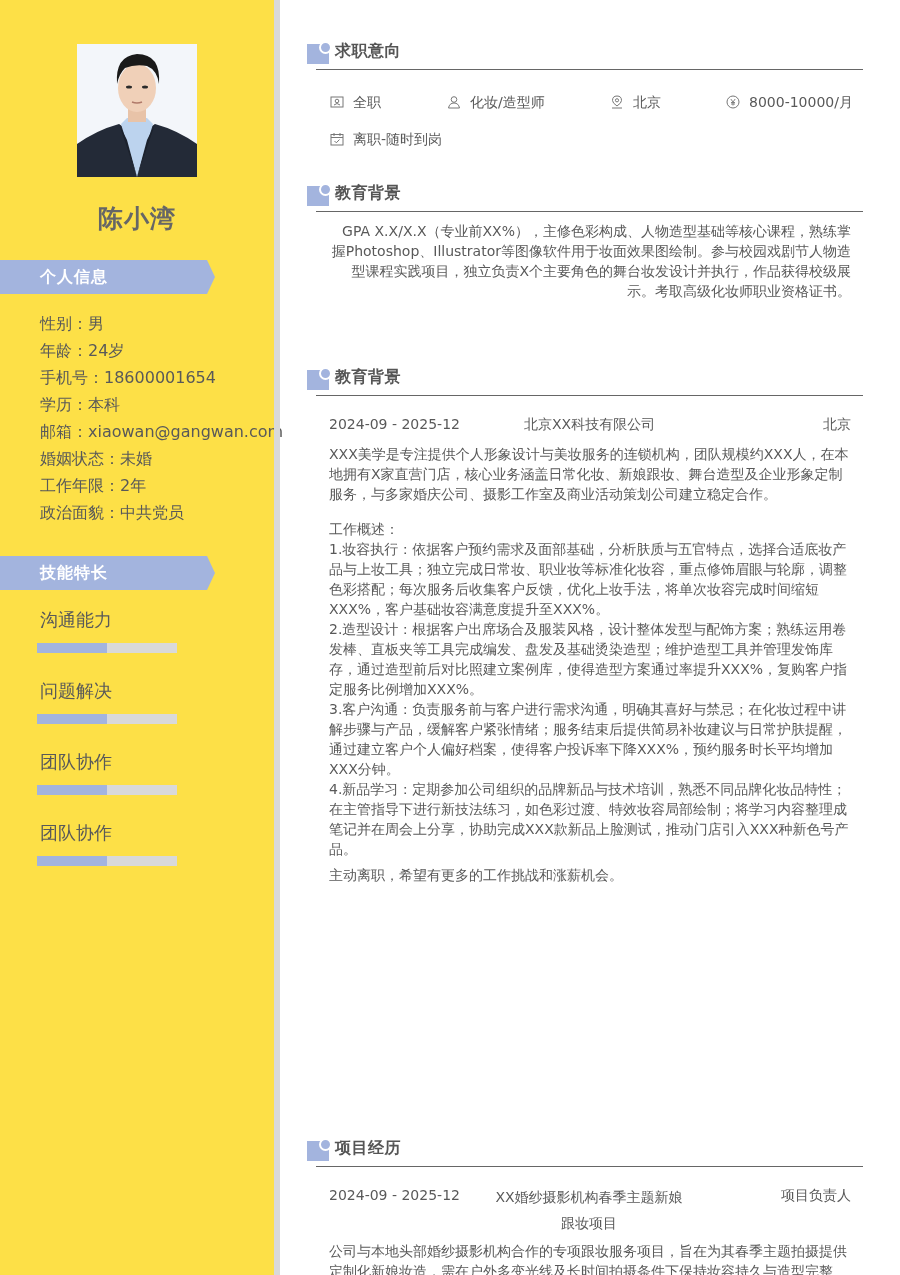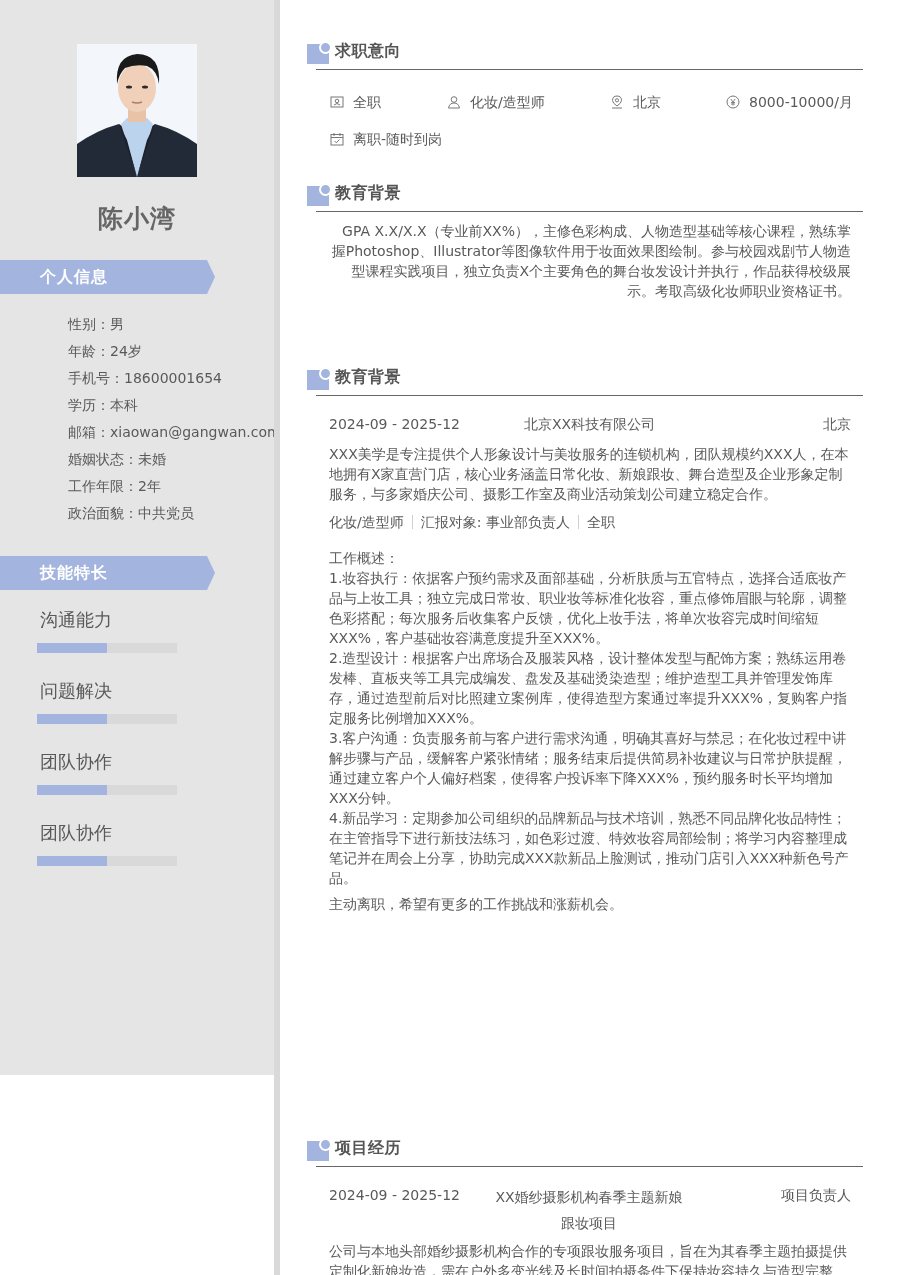--- a/index.html
+++ b/index.html
@@ -1,33 +1,33 @@
 <!DOCTYPE html>
 <html><head>
 <meta charset="utf-8">
 <style>
   * { box-sizing: border-box; margin: 0; padding: 0; }
   html, body { width: 900px; height: 1275px; overflow: hidden; background: #ffffff; }
   body { font-family: "DejaVu Sans", "Liberation Sans", sans-serif; color: #595959; position: relative; }
 
   
-  .sidebar { position: absolute; left: 0; top: 0; width: 274px; height: 1075px; background: #e5e5e5; }
+  .sidebar { position: absolute; left: 0; top: 0; width: 274px; height: 1275px; background: #fde047; }
   .sidebar-divider { position: absolute; left: 274px; top: 0; width: 6px; height: 1275px; background: #d9d9d9; }
 
   .photo { position: absolute; left: 77px; top: 44px; width: 120px; height: 133px; overflow: hidden; background: #f3f6fa; }
   .photo svg { display: block; }
 
   .name { position: absolute; left: 0; width: 274px; top: 202px; text-align: center; font-size: 25px; font-weight: bold; color: #666666; letter-spacing: 1px; }
 
   .side-banner { position: absolute; left: 0; width: 215px; height: 34px; background: #a3b4de;
                  clip-path: polygon(0 0, 207px 0, 215px 50%, 207px 100%, 0 100%); }
   .side-banner span { position: absolute; left: 40px; right: 8px; top: 0; height: 34px; line-height: 34px; text-align: left; color: #ffffff; font-size: 16px; font-weight: bold; letter-spacing: 1px; }
 
   .info-list { position: absolute; left: 40px; top: 312px; }
-  .info-item { height: 27px; line-height: 24px; font-size: 14px; color: #595959; white-space: nowrap; margin-left: 28px; }
+  .info-item { height: 27px; line-height: 24px; font-size: 16px; color: #595959; white-space: nowrap; }
 
   .skills { position: absolute; left: 40px; top: 608px; }
   .skill { height: 71px; position: relative; }
   .skill-label { font-size: 18px; color: #595959; line-height: 24px; }
   .skill-bar { position: absolute; left: -3px; top: 35px; width: 140px; height: 10px; background: #d9d9d9; }
   .skill-fill { height: 10px; background: #a3b4de; }
 
   
   .main { position: absolute; left: 306px; top: 0; width: 560px; }
   .section { position: absolute; left: 0; width: 557px; }
@@ -185,23 +185,20 @@
       <div class="sec-icon"></div>
       <div class="sec-title">教育背景</div>
       <div class="sec-line"></div>
     </div>
     <div class="row" style="margin-top:17px;">
       <span class="pos-abs" style="left:23px;">2024-09 - 2025-12</span>
       <span class="pos-abs" style="left:218px;">北京XX科技有限公司</span>
       <span class="pos-abs" style="right:12px;">北京</span>
     </div>
     <div class="body-text" style="margin:9px 12px 0 23px;">XXX美学是专注提供个人形象设计与美妆服务的连锁机构，团队规模约XXX人，在本地拥有X家直营门店，核心业务涵盖日常化妆、新娘跟妆、舞台造型及企业形象定制服务，与多家婚庆公司、摄影工作室及商业活动策划公司建立稳定合作。</div>
-    <div class="row" style="margin:7px 12px 0 23px;">
-      <span>化妆/造型师</span><span class="sep"></span><span>汇报对象: 事业部负责人</span><span class="sep"></span><span>全职</span>
-    </div>
     <div class="body-text" style="margin:15px 12px 0 23px;">
       <div>工作概述：</div>
       <div>1.妆容执行：依据客户预约需求及面部基础，分析肤质与五官特点，选择合适底妆产品与上妆工具；独立完成日常妆、职业妆等标准化妆容，重点修饰眉眼与轮廓，调整色彩搭配；每次服务后收集客户反馈，优化上妆手法，将单次妆容完成时间缩短XXX%，客户基础妆容满意度提升至XXX%。</div>
       <div>2.造型设计：根据客户出席场合及服装风格，设计整体发型与配饰方案；熟练运用卷发棒、直板夹等工具完成编发、盘发及基础烫染造型；维护造型工具并管理发饰库存，通过造型前后对比照建立案例库，使得造型方案通过率提升XXX%，复购客户指定服务比例增加XXX%。</div>
       <div>3.客户沟通：负责服务前与客户进行需求沟通，明确其喜好与禁忌；在化妆过程中讲解步骤与产品，缓解客户紧张情绪；服务结束后提供简易补妆建议与日常护肤提醒，通过建立客户个人偏好档案，使得客户投诉率下降XXX%，预约服务时长平均增加XXX分钟。</div>
       <div>4.新品学习：定期参加公司组织的品牌新品与技术培训，熟悉不同品牌化妆品特性；在主管指导下进行新技法练习，如色彩过渡、特效妆容局部绘制；将学习内容整理成笔记并在周会上分享，协助完成XXX款新品上脸测试，推动门店引入XXX种新色号产品。</div>
     </div>
     <div class="body-text" style="margin:6px 12px 0 23px;">主动离职，希望有更多的工作挑战和涨薪机会。</div>
   </div>
 

